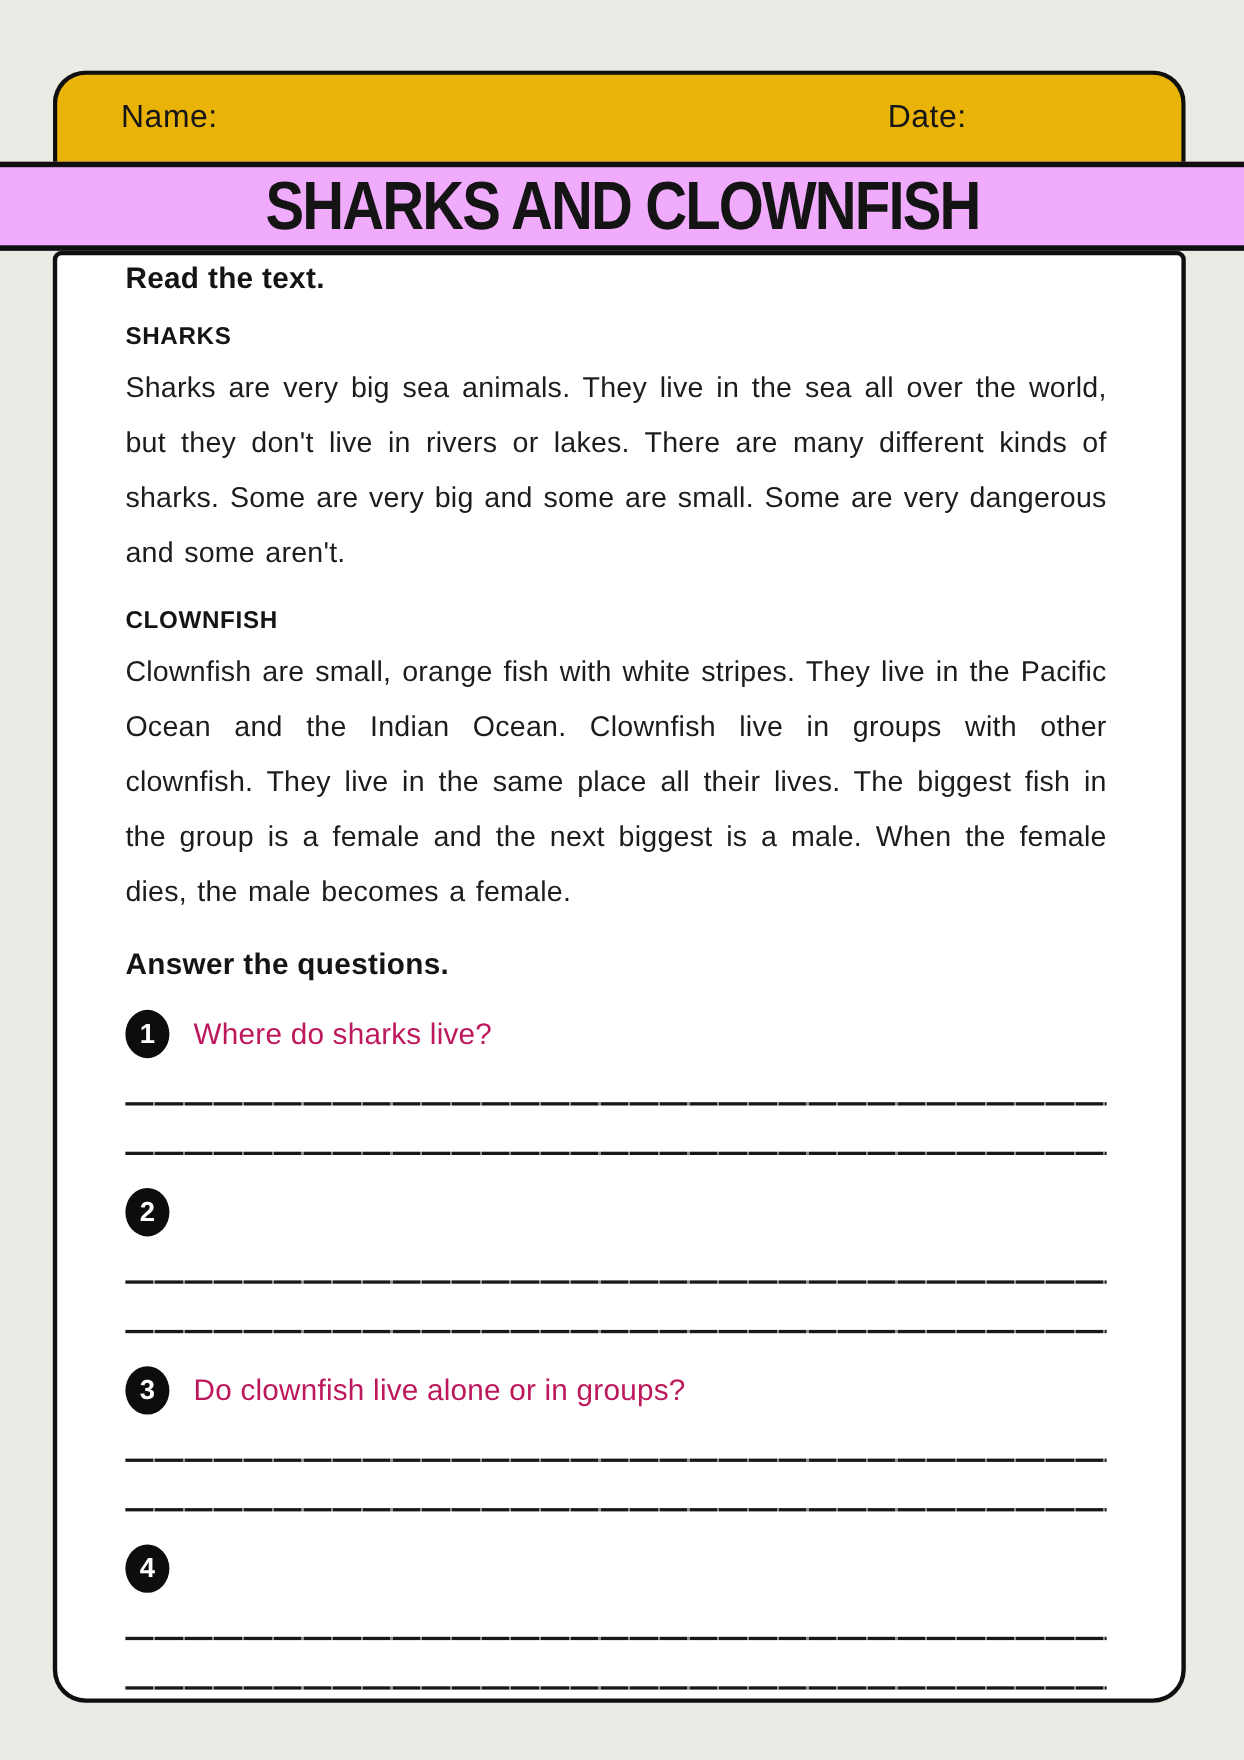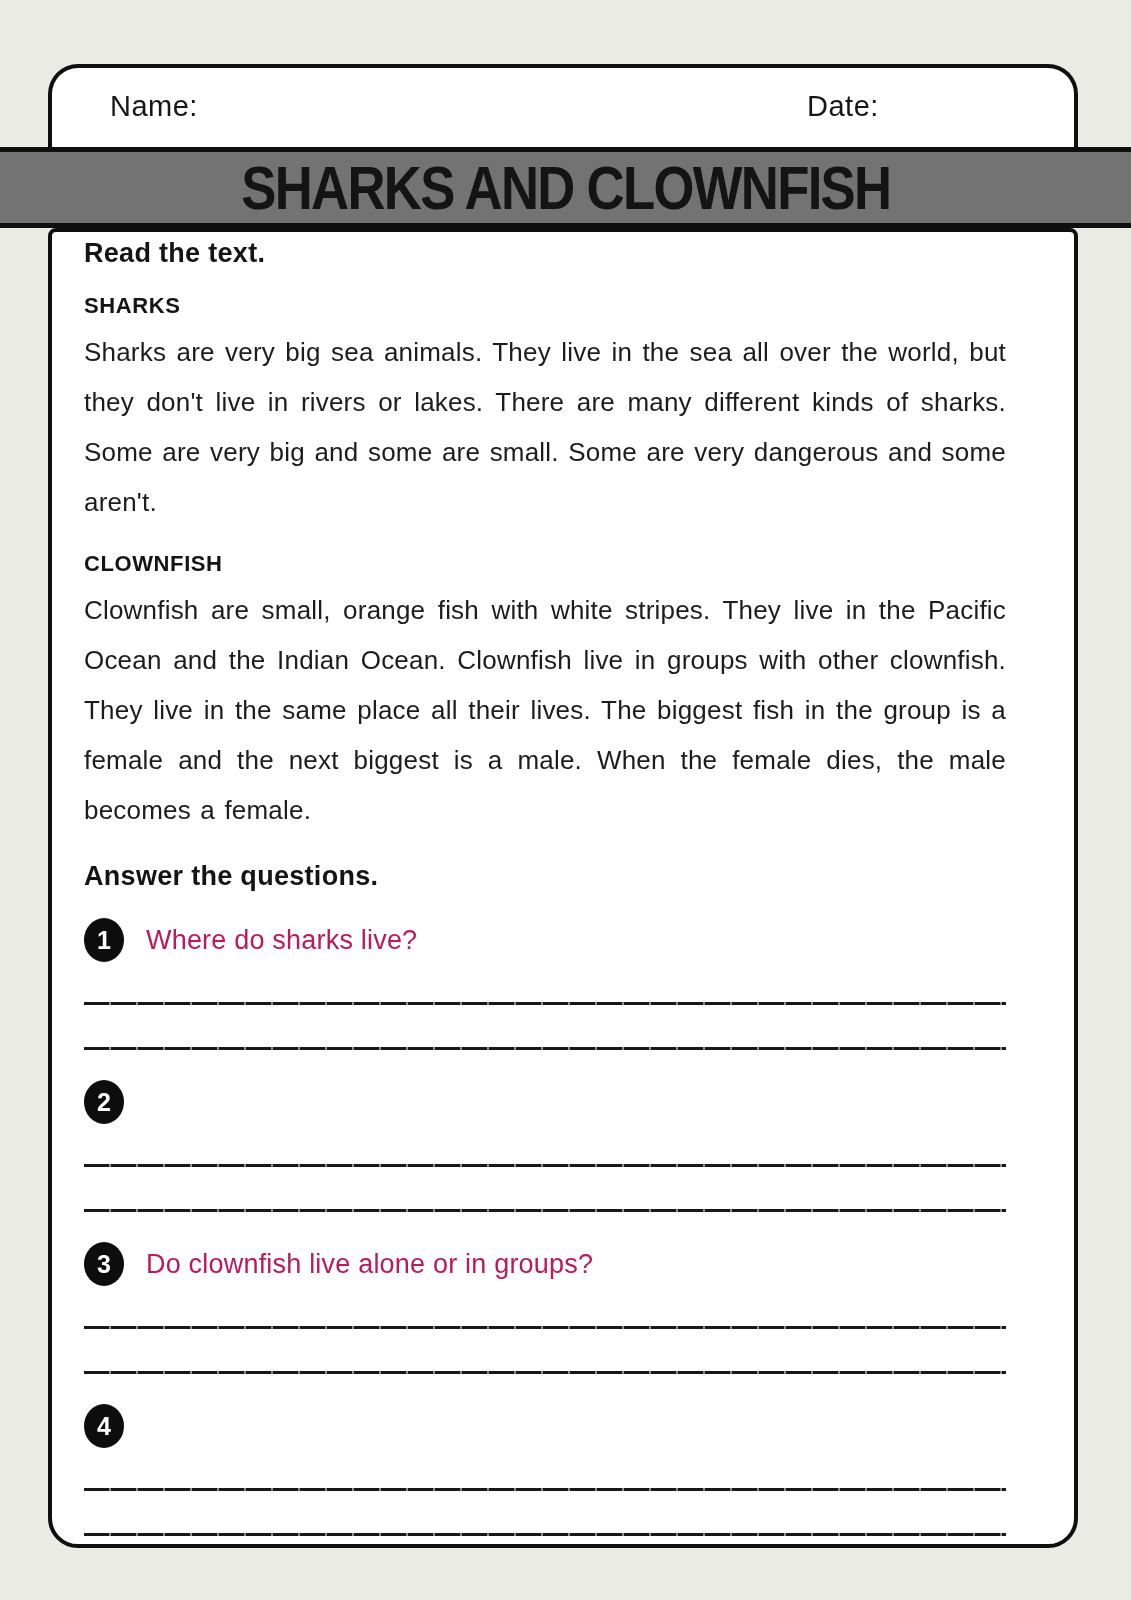--- a/index.html
+++ b/index.html
@@ -9,60 +9,60 @@
     font-family:"Liberation Sans",sans-serif;
     color:#1a1a1a;
     position:relative;
     overflow:hidden;
   }
 
   
   .name-date-box{
     position:absolute;left:48px;top:64px;
     width:1022px;height:110px;
-    background:#ffffff;
+    background:#eab308;
     border:4px solid #0f0f0f;border-bottom:none;
     border-radius:30px 30px 0 0;
     z-index:1;
   }
   .nd-label{
     position:absolute;top:22px;
     font-size:29px;letter-spacing:0.5px;color:#161616;
   }
   .nd-label.name{left:58px;}
   .nd-label.date{left:755px;}
   .nd-blank{position:absolute;top:12px;height:52px;}
   .nd-blank.name{left:165px;width:540px;}
   .nd-blank.date{left:845px;width:160px;}
 
   
   .title-band{
     position:absolute;left:0;top:147px;
     width:1131px;height:81px;box-sizing:border-box;
-    background:#737373;
+    background:#f0abfc;
     border-top:5px solid #0f0f0f;
     border-bottom:5px solid #0f0f0f;
     display:flex;align-items:center;justify-content:center;
     z-index:2;
   }
   .title{
     margin:0;
     font-size:62px;font-weight:bold;letter-spacing:-2px;
     color:#141414;white-space:nowrap;
     display:inline-block;transform:scaleX(0.85);
   }
 
   
   .main-box{
     position:absolute;left:48px;top:228px;
     width:1030px;height:1320px;box-sizing:border-box;
     background:#ffffff;
     border:4px solid #0f0f0f;
     border-radius:8px 8px 30px 30px;
-    padding:6px 68px 0 32px;
+    padding:6px 68px 0 62px;
     z-index:1;
   }
   .instruction{
     margin:0;
     font-size:27px;font-weight:bold;letter-spacing:0.3px;color:#141414;
   }
   .answer-instr{margin-top:26px;}
 
   .passage-heading{
     margin:24px 0 0;

